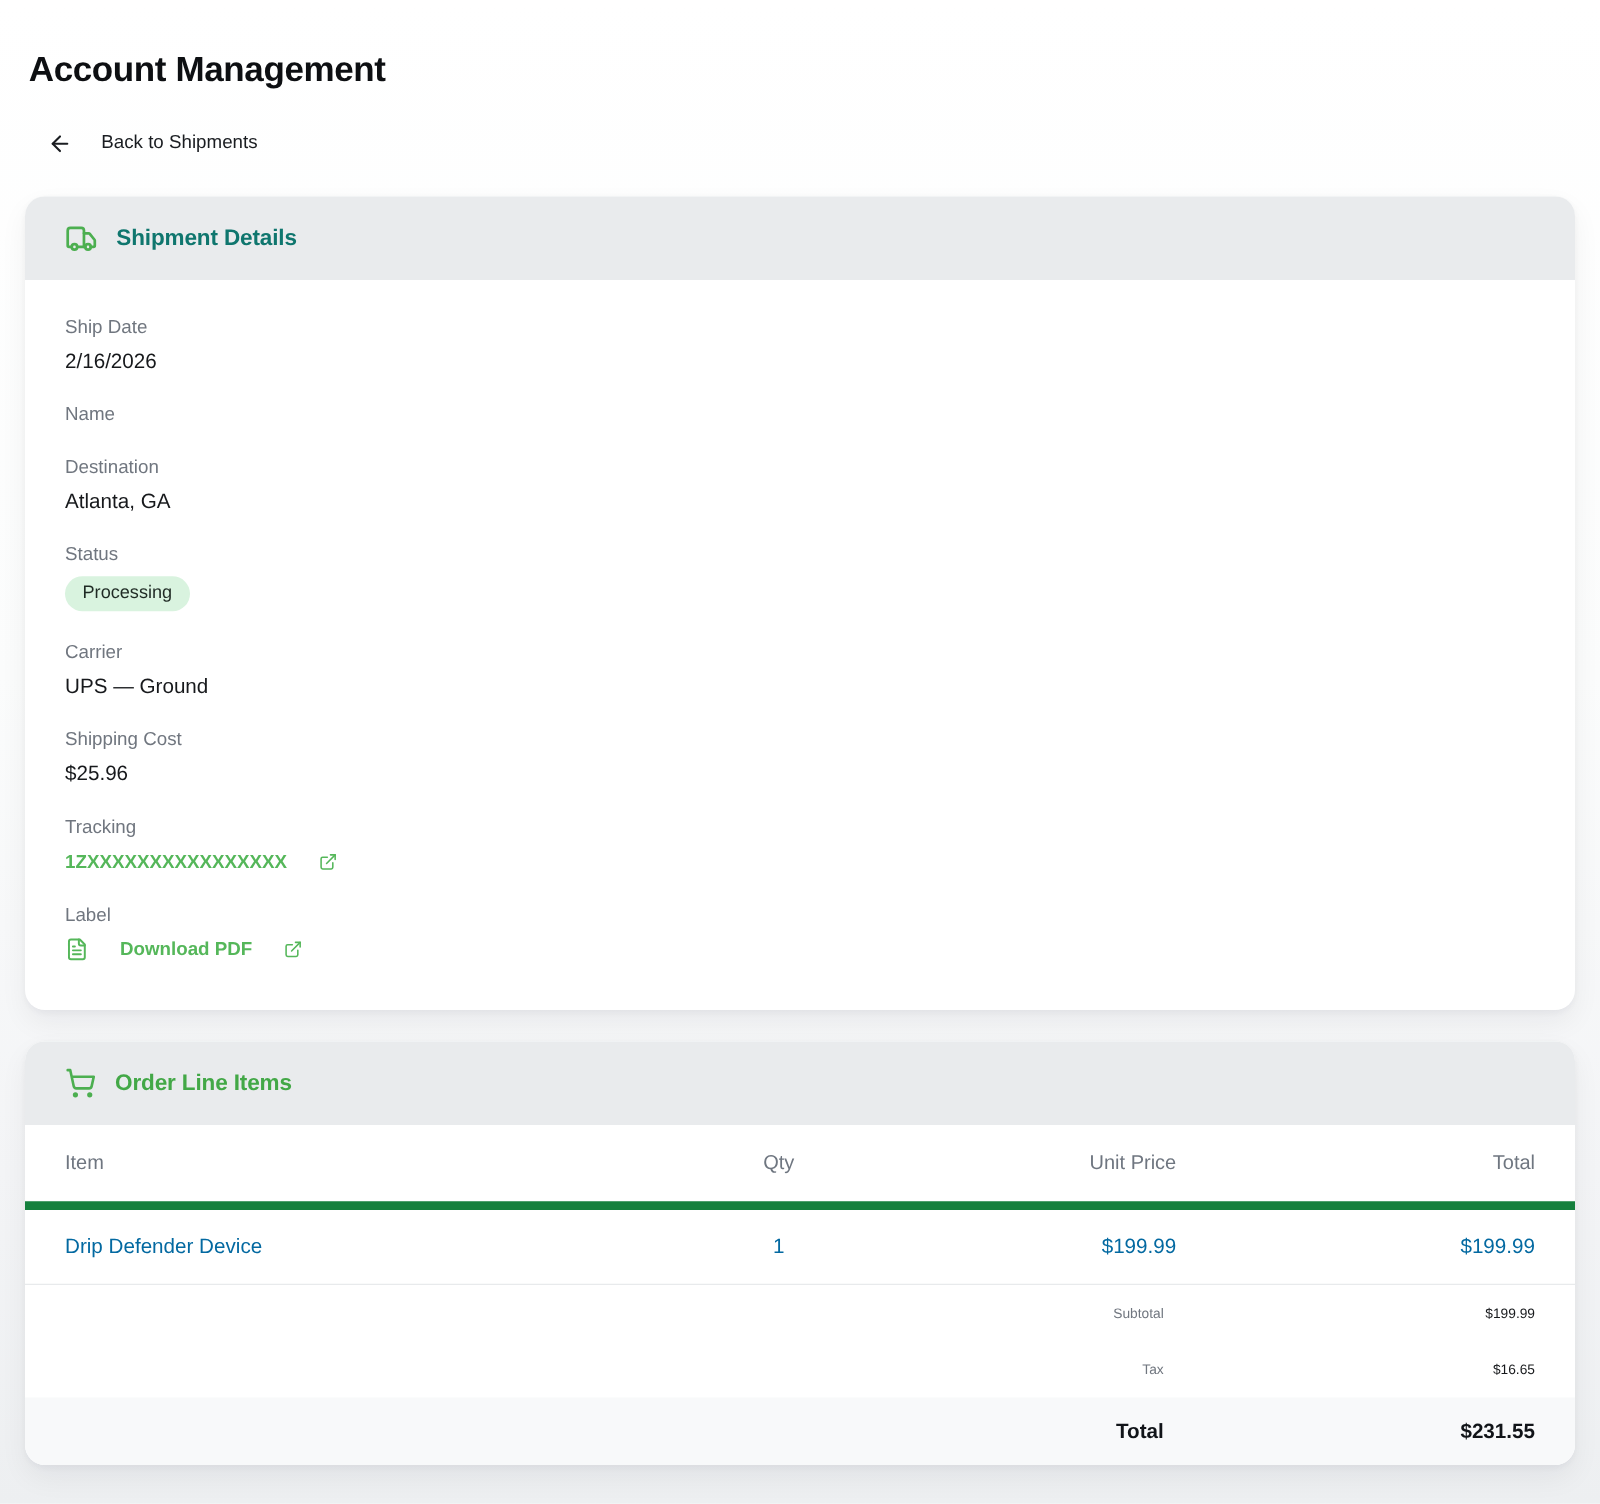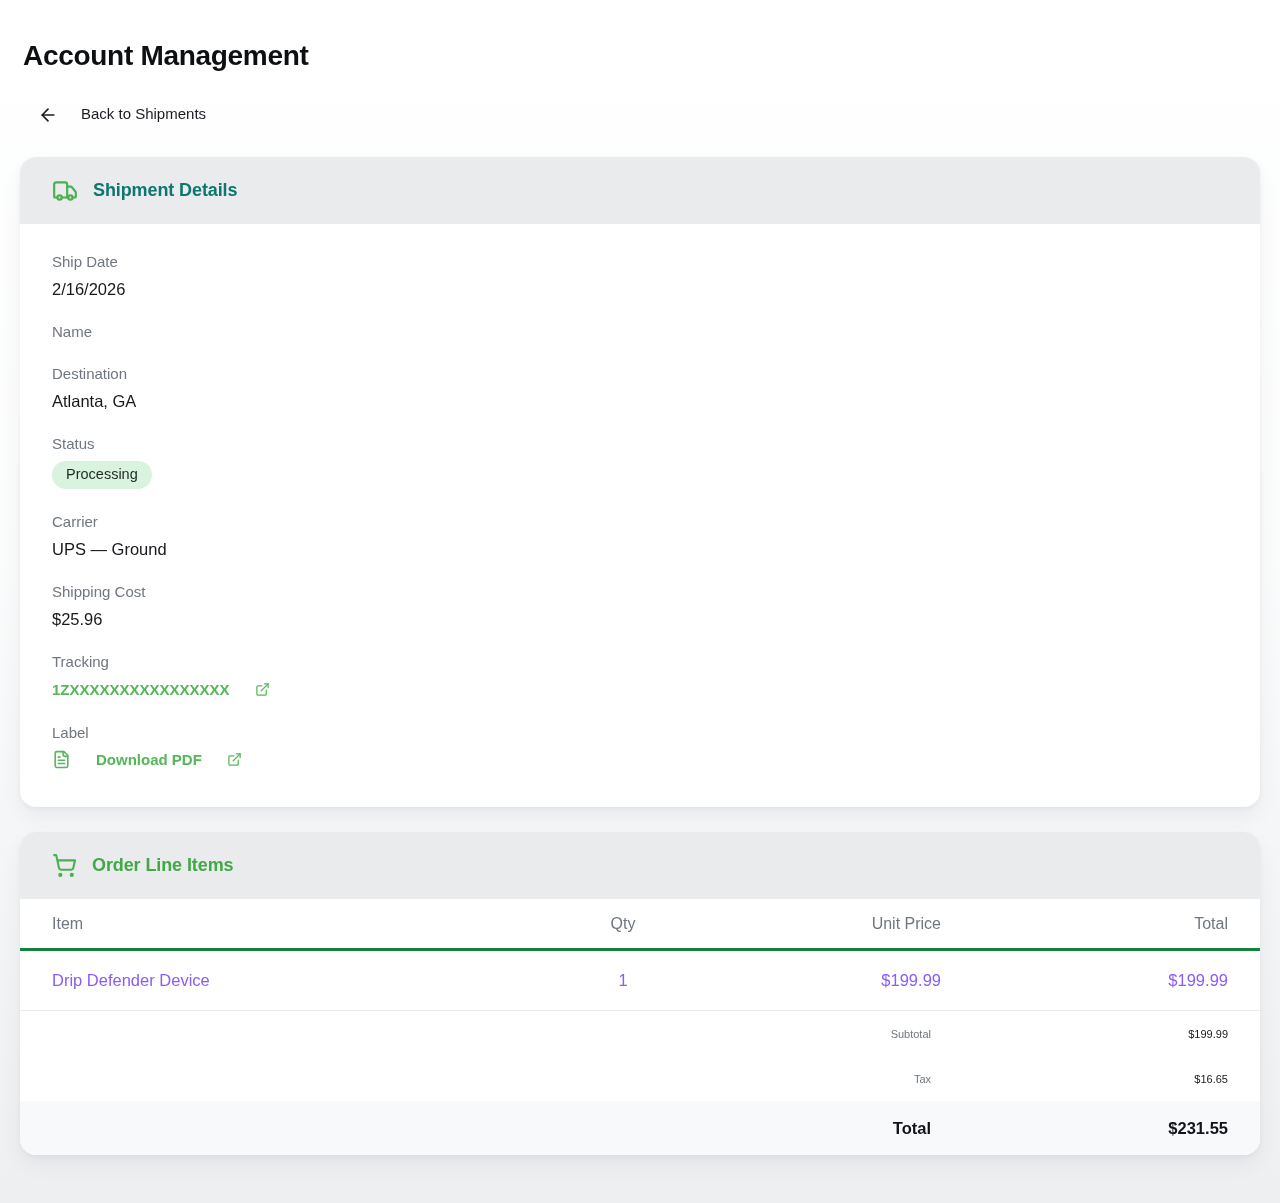--- a/index.html
+++ b/index.html
@@ -101,30 +101,30 @@
     display: flex;
     align-items: center;
     padding: 0 32px;
   }
   .col-item  { flex: 1; text-align: left; }
   .col-qty   { width: 160px; text-align: center; }
   .col-unit  { width: 238px; text-align: right; }
   .col-total { width: 287px; text-align: right; }
 
   .t-head {
-    height: 52px;
-    border-bottom: 3px solid #15803d;
+    height: 68px;
+    border-bottom: 7px solid #15803d;
     color: #6f7680;
     font-size: 16px;
   }
   .t-item {
     height: 60px;
     border-bottom: 1px solid #e8eaec;
     font-size: 16.5px;
-    color: #8b5cf6;
+    color: #0369a1;
   }
   .t-sum { height: 45px; font-size: 11px; }
   .t-sum .summary-label { color: #70767f; padding-right: 10px; }
   .t-sum .summary-value { color: #17191c; }
   .t-total {
     height: 54px;
     background: #f8f9fa;
     font-size: 16.5px;
     font-weight: 700;
   }

